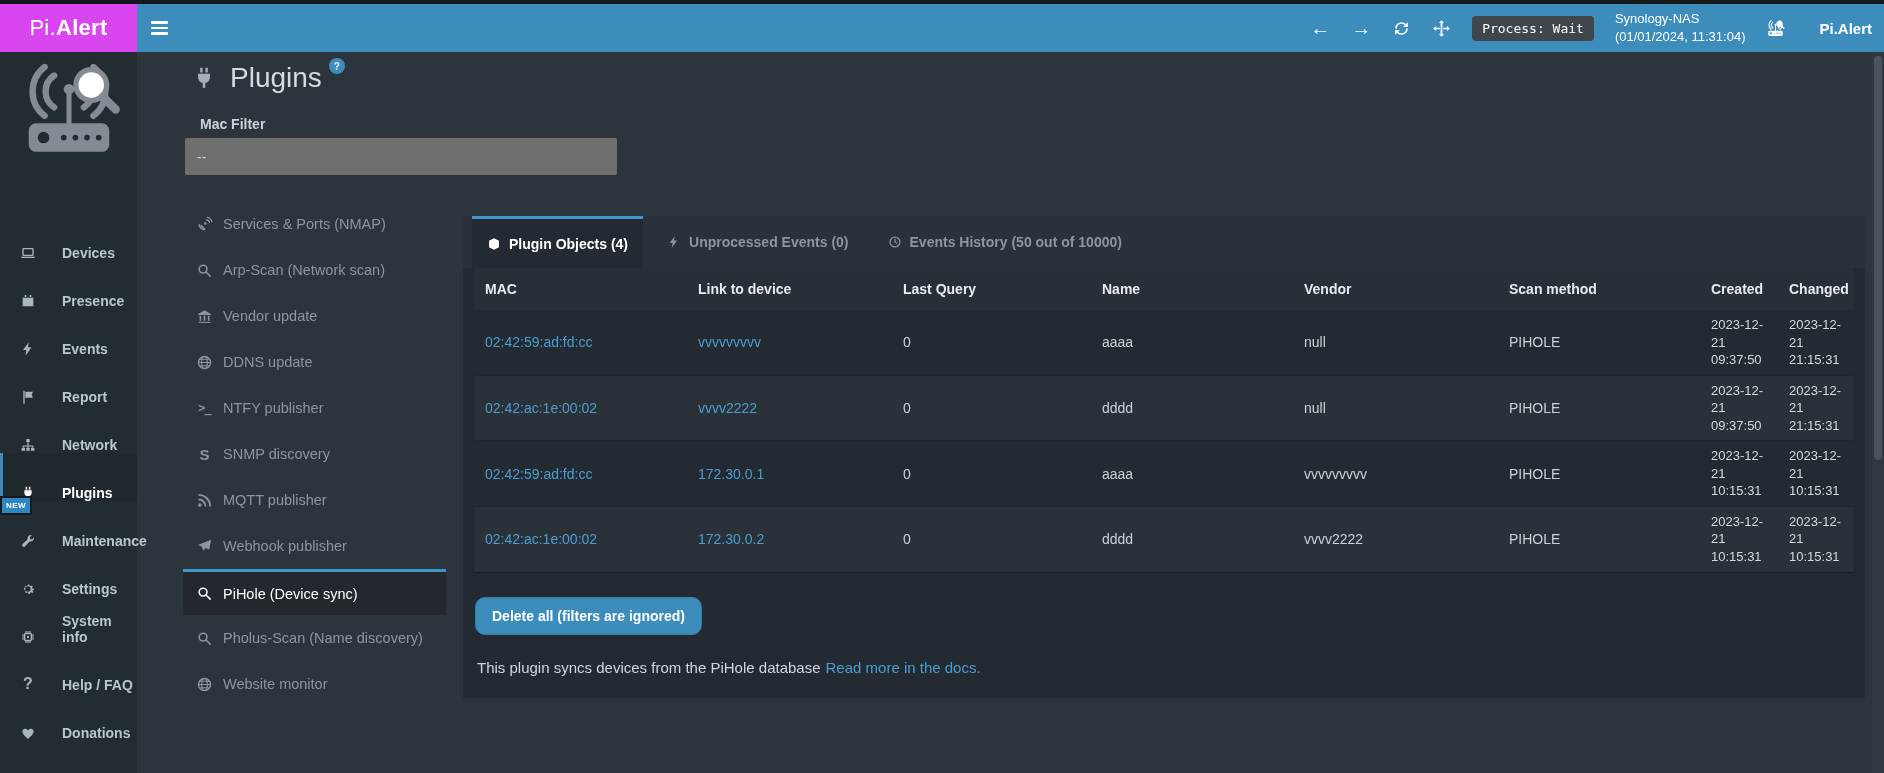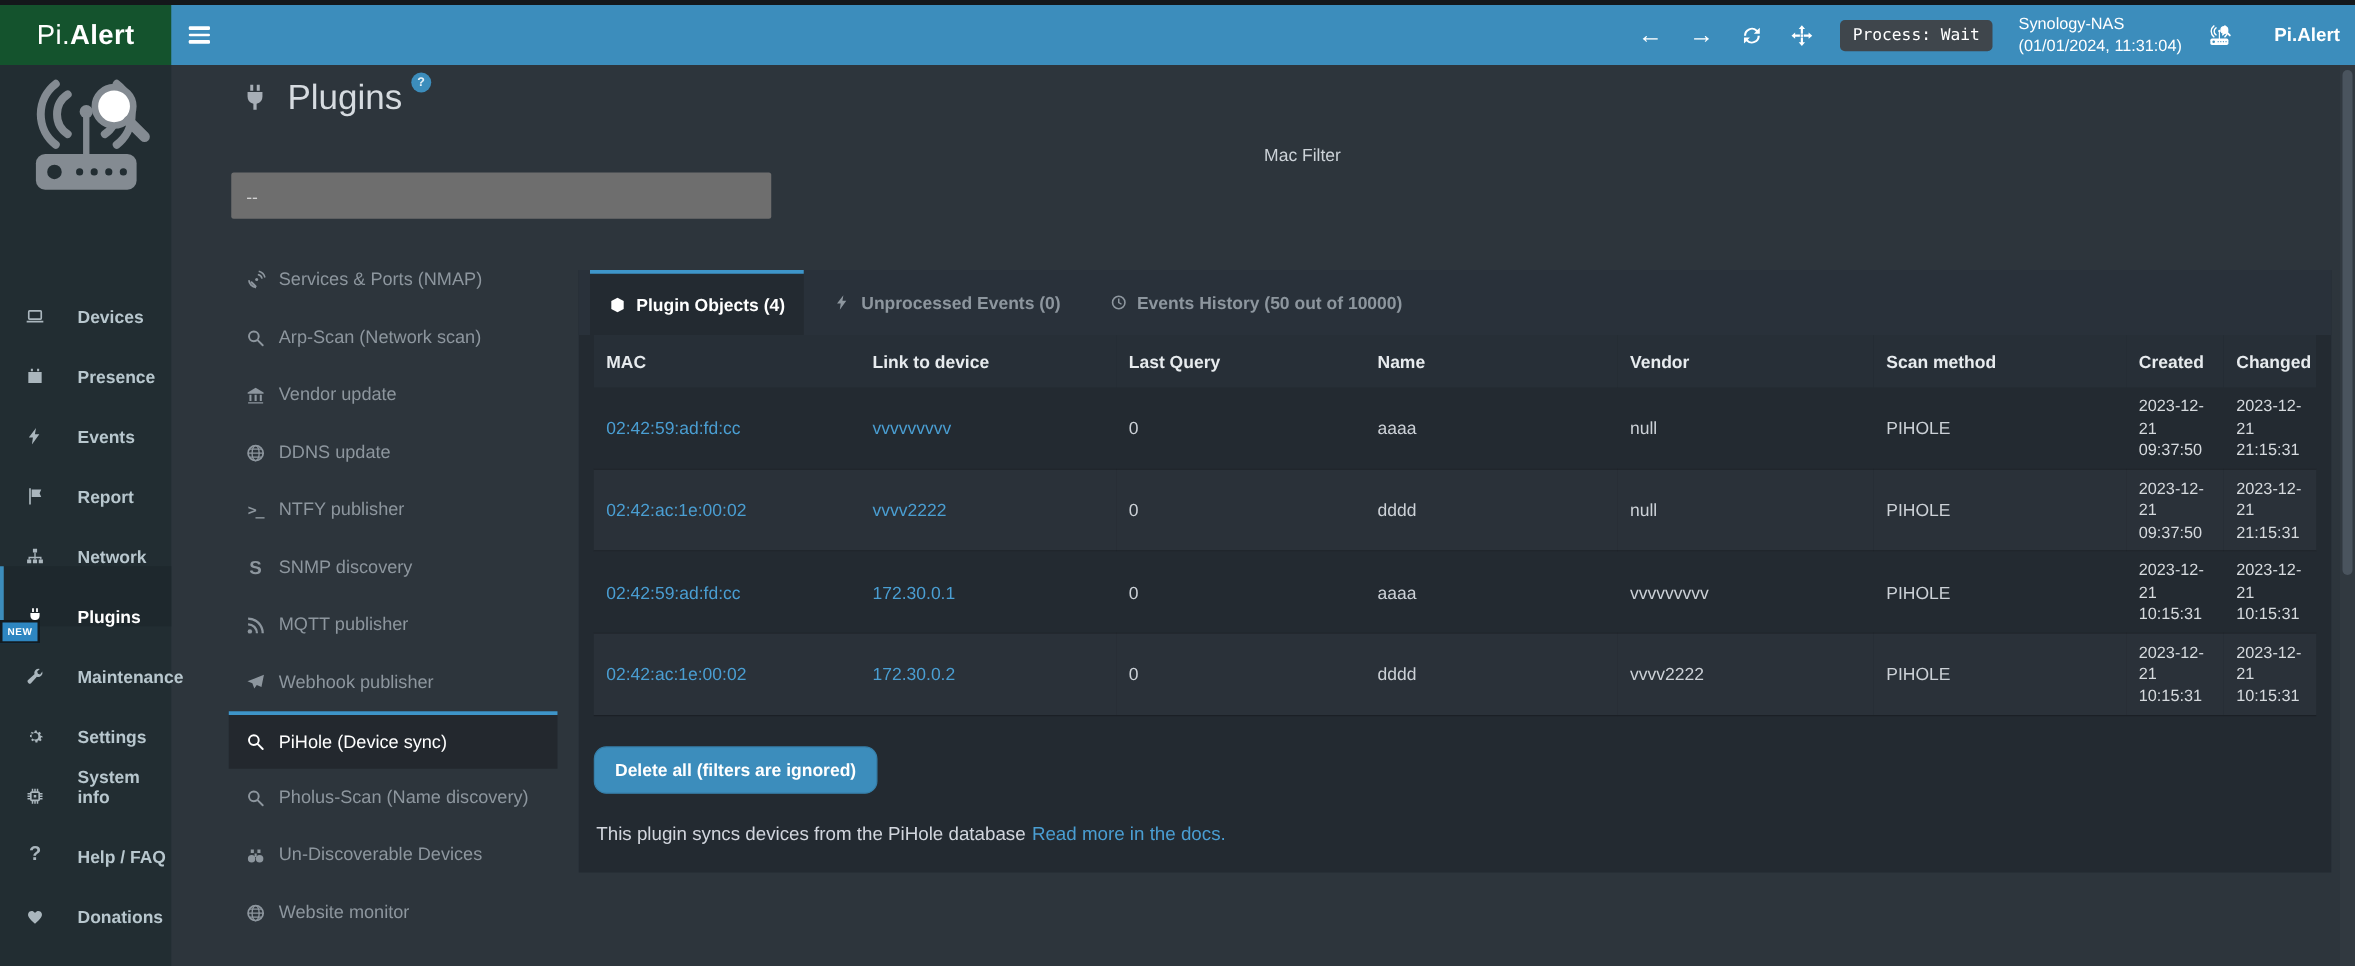--- a/index.html
+++ b/index.html
@@ -4,21 +4,21 @@
 <style>
   * { margin:0; padding:0; box-sizing:border-box; }
   html,body { width:1884px; height:773px; overflow:hidden; }
   body { font-family:"Liberation Sans", sans-serif; background:#2d353c; color:#ccd1d7; }
   a { text-decoration:none; cursor:pointer; }
 
   .frame-top { position:absolute; left:0; top:0; width:100%; height:4px; background:#14181b; z-index:30; }
 
   
   .topbar { position:absolute; left:0; top:4px; width:100%; height:48px; background:#3c8dbc; z-index:20; display:flex; align-items:center; }
-  .brand { width:137px; height:48px; background:#14532d; color:#fff; display:flex; align-items:center; justify-content:center; font-size:22px; letter-spacing:.3px; }
+  .brand { width:137px; height:48px; background:#d946ef; color:#fff; display:flex; align-items:center; justify-content:center; font-size:22px; letter-spacing:.3px; }
   .brand b { font-weight:700; }
   .hamburger { margin-left:14px; width:34px; height:34px; display:flex; flex-direction:column; justify-content:center; gap:3px; cursor:pointer; }
   .hamburger i { display:block; width:17px; height:2.4px; background:#fff; border-radius:1px; }
   .topbar-right { margin-left:auto; display:flex; align-items:center; gap:21px; padding-right:12px; height:100%; }
   .tb-ico { color:#fff; font-size:20px; line-height:1; cursor:pointer; display:flex; align-items:center; }
   .tb-ico svg { width:19px; height:19px; }
   .process-badge { font-family:"DejaVu Sans Mono", monospace; font-size:13px; color:#fff; background:#3f464c; border-radius:4px; padding:5px 10px; white-space:nowrap;text-align:right; }
   .hostblock { color:#fff; font-size:13px; font-weight:400; line-height:1.35; text-align:left; white-space:nowrap; }
   .tb-logo { color:#fff; --hole:#3c8dbc; width:32px; height:30px; }
   .tb-appname { color:#fff; font-size:15px; font-weight:700; }
@@ -35,21 +35,21 @@
   .side-item.active .s-ico { color:#fff; }
   .new-badge { position:absolute; left:0; top:444px; background:#2e86c1; border:2px solid #141b20; color:#fff; font-size:8px; font-weight:700; padding:3px 4px; letter-spacing:.4px; }
 
   
   .content { position:absolute; left:137px; top:52px; right:0; bottom:0; background:#2d353c; overflow:hidden; }
   .page-head { padding:4px 0 0 46px; }
   .title-row { display:flex; align-items:center; gap:13px; height:44px; margin-left:8px; }
   .title-row .t-ico { color:#a7aeb6; width:26px; height:26px; }
   .page-title { font-size:28px; font-weight:400; color:#d6dbe0; }
   .title-badge { align-self:flex-start; margin-top:2px; margin-left:-6px; width:16px; height:16px; border-radius:50%; background:#3c8dbc; color:#e8f2f8; font-size:10px; font-weight:700; display:flex; align-items:center; justify-content:center; cursor:pointer; }
-  .filter-label { display:block; margin:16px 0 0 17px; font-size:14px; font-weight:400; color:#ccd2d8;text-align:center; }
+  .filter-label { display:block; margin:16px 0 0 17px; font-size:14px; font-weight:700; color:#ccd2d8; }
   .filter-input { margin-top:6px; margin-left:2px; width:432px; height:37px; background:#6e6e6e; border:none; border-radius:2px; color:#efefef; font-size:14px; padding:0 12px; font-family:"Liberation Sans", sans-serif; }
   .filter-input::placeholder { color:#d2d2d2; }
 
   .main-row { display:flex; margin-top:26px; padding-left:46px; }
 
   
   .plugin-list { width:263px; flex:0 0 263px; margin-right:17px; }
   .plugin-item { height:46px; display:flex; align-items:center; gap:9px; padding-left:12px; color:#8d969e; font-size:14.5px; cursor:pointer; }
   .plugin-item .pi-ico { width:19px; flex:0 0 19px; display:flex; justify-content:center; align-items:center; }
   .plugin-item .pi-ico svg { width:17px; height:17px; }
@@ -399,28 +399,20 @@
           </span>
           <span>PiHole (Device sync)</span>
         </a>
       <a class="plugin-item">
           <span class="pi-ico">
             <svg viewBox="0 0 24 24">
               <use href="#i-search"></use>
             </svg>
           </span>
           <span>Pholus-Scan (Name discovery)</span>
-        </a>
-      <a class="plugin-item">
-          <span class="pi-ico">
-            <svg viewBox="0 0 24 24">
-              <use href="#i-binoculars"></use>
-            </svg>
-          </span>
-          <span>Un-Discoverable Devices</span>
         </a>
       <a class="plugin-item">
           <span class="pi-ico">
             <svg viewBox="0 0 24 24">
               <use href="#i-globe"></use>
             </svg>
           </span>
           <span>Website monitor</span>
         </a>
     </div>

